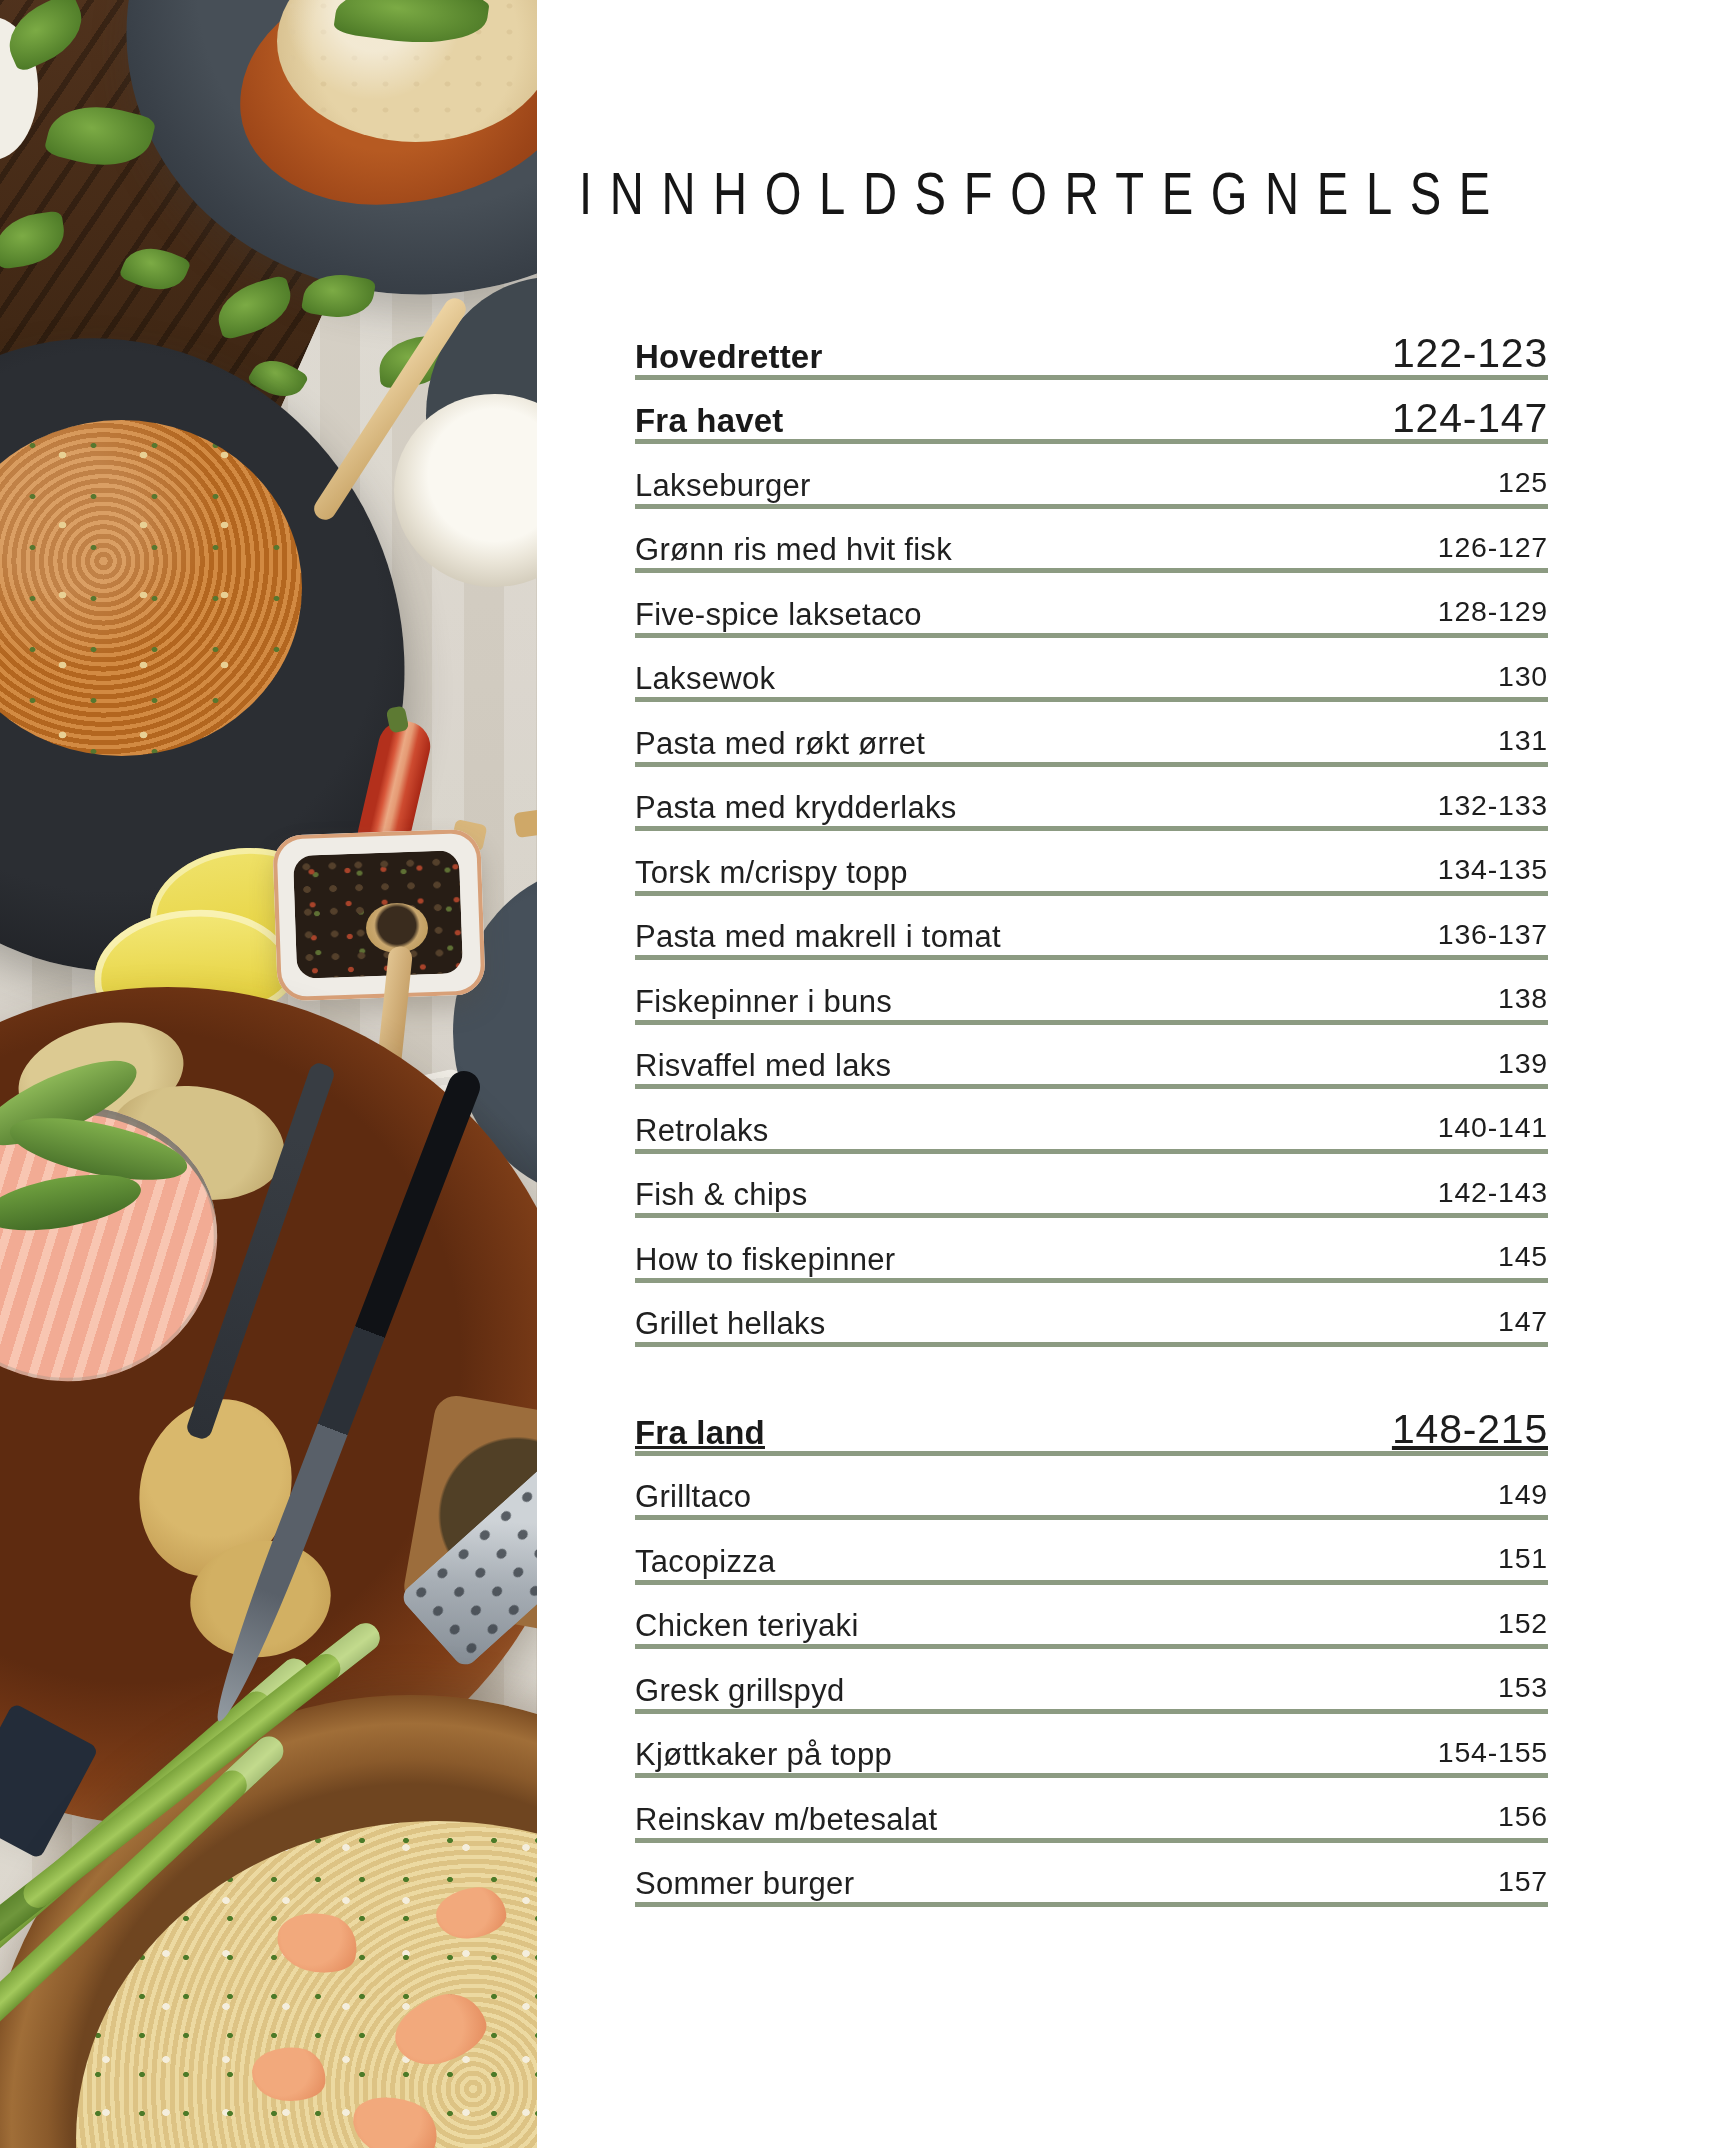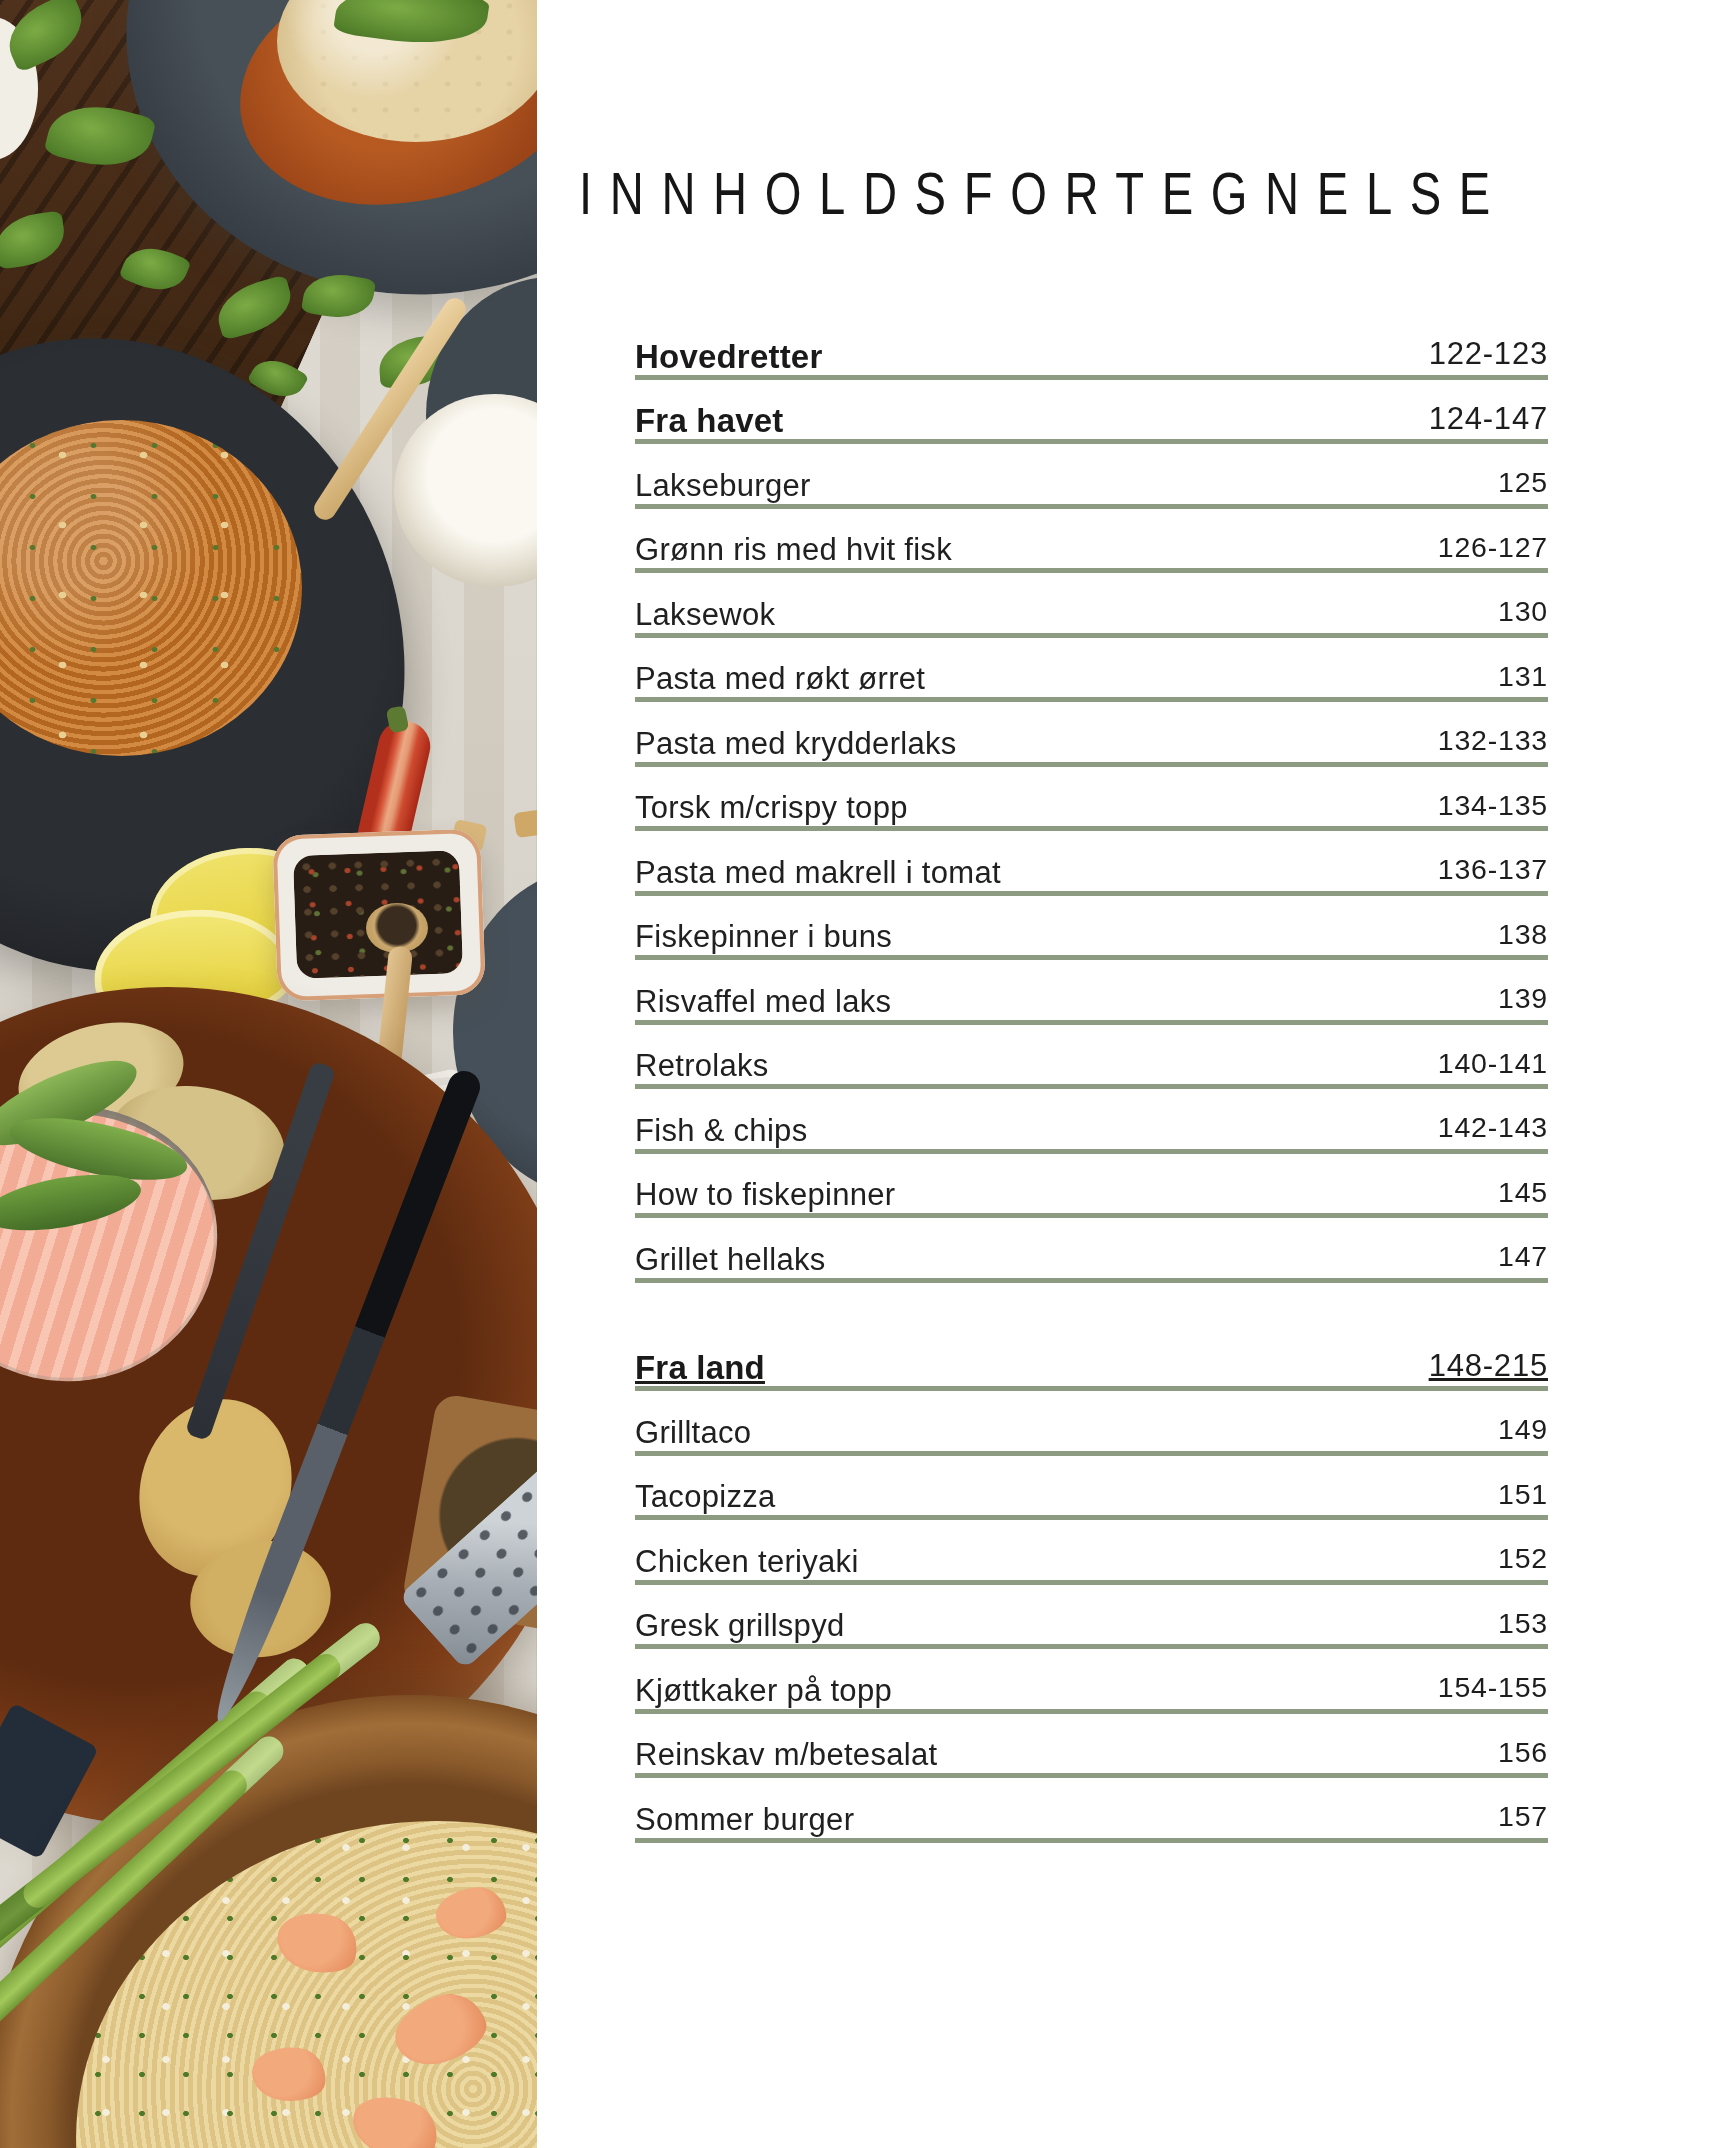--- a/index.html
+++ b/index.html
@@ -158,21 +158,21 @@
   .toc{width:913px;margin-top:111px;}
   .row{
     display:flex;justify-content:space-between;align-items:flex-end;
     border-bottom:5px solid var(--accent,#8C9B82);
     line-height:37px;margin-bottom:20px;
   }
   .row.gap{margin-top:64px;text-decoration:underline;}
   .row .label{font-size:31px;font-weight:400;color:#202020;letter-spacing:0.3px;}
   .row.header .label{font-size:33px;font-weight:700;color:#1a1a1a;letter-spacing:0.2px;}
   .row .pages{font-size:28.5px;font-weight:400;color:#1d1d1d;letter-spacing:0.8px;margin-bottom:2.5px;}
-  .row.header .pages{font-size:31px;}
+  .row.header .pages{font-size:41px;}
 </style>
 </head>
 <body>
 
 <div class="page">
 
   <div class="photo">
     <div class="ph-cloth"></div>
     <div class="ph-wood"></div>
     <div class="ph-whitedish"></div>
@@ -244,20 +244,24 @@
   </div>
         <div class="row item">
     <span class="label">Lakseburger</span>
     <span class="pages">125</span>
   </div>
         <div class="row item">
     <span class="label">Grønn ris med hvit fisk</span>
     <span class="pages">126-127</span>
   </div>
         <div class="row item">
+    <span class="label">Five-spice laksetaco</span>
+    <span class="pages">128-129</span>
+  </div>
+        <div class="row item">
     <span class="label">Laksewok</span>
     <span class="pages">130</span>
   </div>
         <div class="row item">
     <span class="label">Pasta med røkt ørret</span>
     <span class="pages">131</span>
   </div>
         <div class="row item">
     <span class="label">Pasta med krydderlaks</span>
     <span class="pages">132-133</span>

